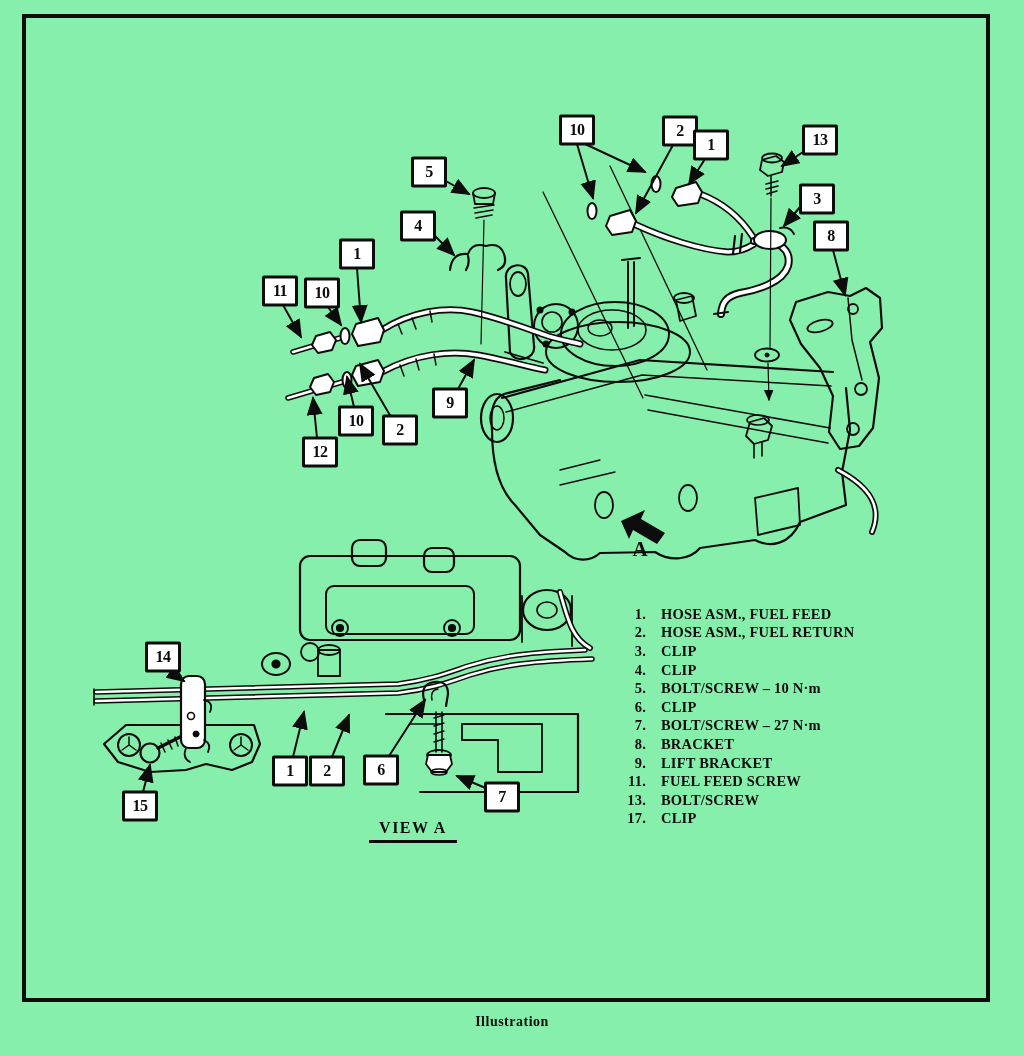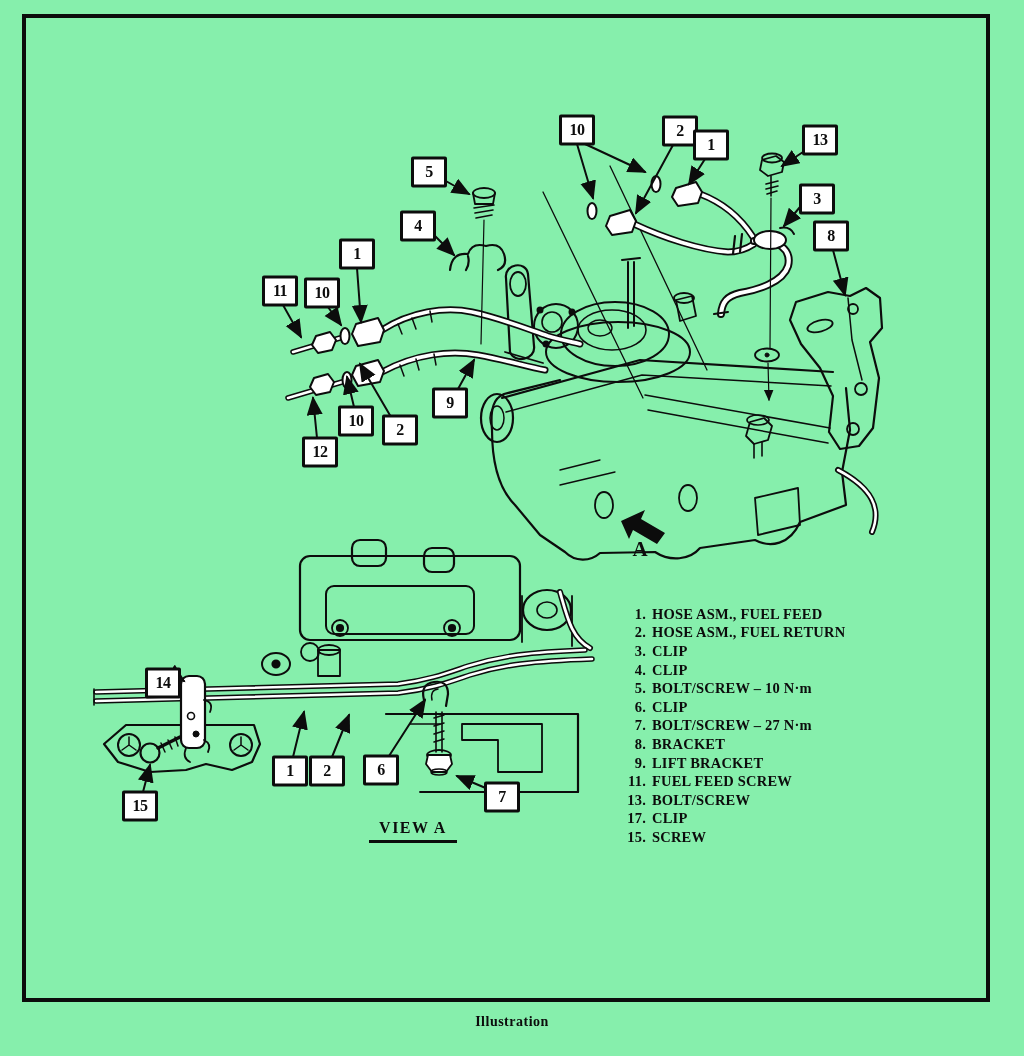--- a/index.html
+++ b/index.html
@@ -10,21 +10,21 @@
   svg{position:absolute;left:0;top:0;}
   .callout{position:absolute;transform:translate(-50%,-50%);
            min-width:22px;height:22px;padding:1px 4px 2px 4px;
            background:#fff;border:3px solid #0c0c0c;border-radius:2px;
            display:flex;align-items:center;justify-content:center;
            font-size:16px;font-weight:bold;line-height:1;letter-spacing:-0.5px;}
   #legend{position:absolute;left:616px;top:605px;}
   .legend-row{display:flex;height:18.6px;align-items:center;
               font-size:14.5px;font-weight:bold;letter-spacing:0.2px;white-space:nowrap;}
   .legend-num{width:30px;text-align:right;}
-  .legend-label{margin-left:6px;}
+  .legend-label{margin-left:15px;}
   #view-a-label{position:absolute;left:369px;top:819px;width:88px;text-align:center;
                 font-size:16px;font-weight:bold;letter-spacing:1.5px;
                 border-bottom:3.5px solid #0c0c0c;padding-bottom:3px;}
   #dir-letter{position:absolute;left:629px;top:537px;width:22px;text-align:center;
               font-size:21px;font-weight:bold;}
   #caption{position:absolute;left:0;top:1014px;width:1024px;text-align:center;
            font-size:14px;font-weight:bold;letter-spacing:0.5px;}
 </style>
 </head>
 <body>
@@ -251,21 +251,21 @@
   <div class="callout" style="left:817px;top:199px">3</div>
   <div class="callout" style="left:418px;top:226px">4</div>
   <div class="callout" style="left:831px;top:236px">8</div>
   <div class="callout" style="left:357px;top:254px">1</div>
   <div class="callout" style="left:280px;top:291px">11</div>
   <div class="callout" style="left:322px;top:293px">10</div>
   <div class="callout" style="left:450px;top:403px">9</div>
   <div class="callout" style="left:356px;top:421px">10</div>
   <div class="callout" style="left:400px;top:430px">2</div>
   <div class="callout" style="left:320px;top:452px">12</div>
-  <div class="callout" style="left:163px;top:683px">14</div>
+  <div class="callout" style="left:163px;top:657px">14</div>
   <div class="callout" style="left:290px;top:771px">1</div>
   <div class="callout" style="left:327px;top:771px">2</div>
   <div class="callout" style="left:381px;top:770px">6</div>
   <div class="callout" style="left:502px;top:797px">7</div>
   <div class="callout" style="left:140px;top:806px">15</div>
 
   <div id="legend">
     <div class="legend-row">
         <span class="legend-num">1.</span>
         <span class="legend-label">HOSE ASM., FUEL FEED</span>
@@ -307,22 +307,18 @@
         <span class="legend-label">FUEL FEED SCREW</span>
       </div>
     <div class="legend-row">
         <span class="legend-num">13.</span>
         <span class="legend-label">BOLT/SCREW</span>
       </div>
     <div class="legend-row">
         <span class="legend-num">17.</span>
         <span class="legend-label">CLIP</span>
       </div>
-    <div class="legend-row">
-        <span class="legend-num">15.</span>
-        <span class="legend-label">SCREW</span>
-      </div>
   </div>
 
   <div id="view-a-label">VIEW A</div>
   <div id="dir-letter">A</div>
   <div id="caption">Illustration</div>
 </div>
 
 </body></html>

